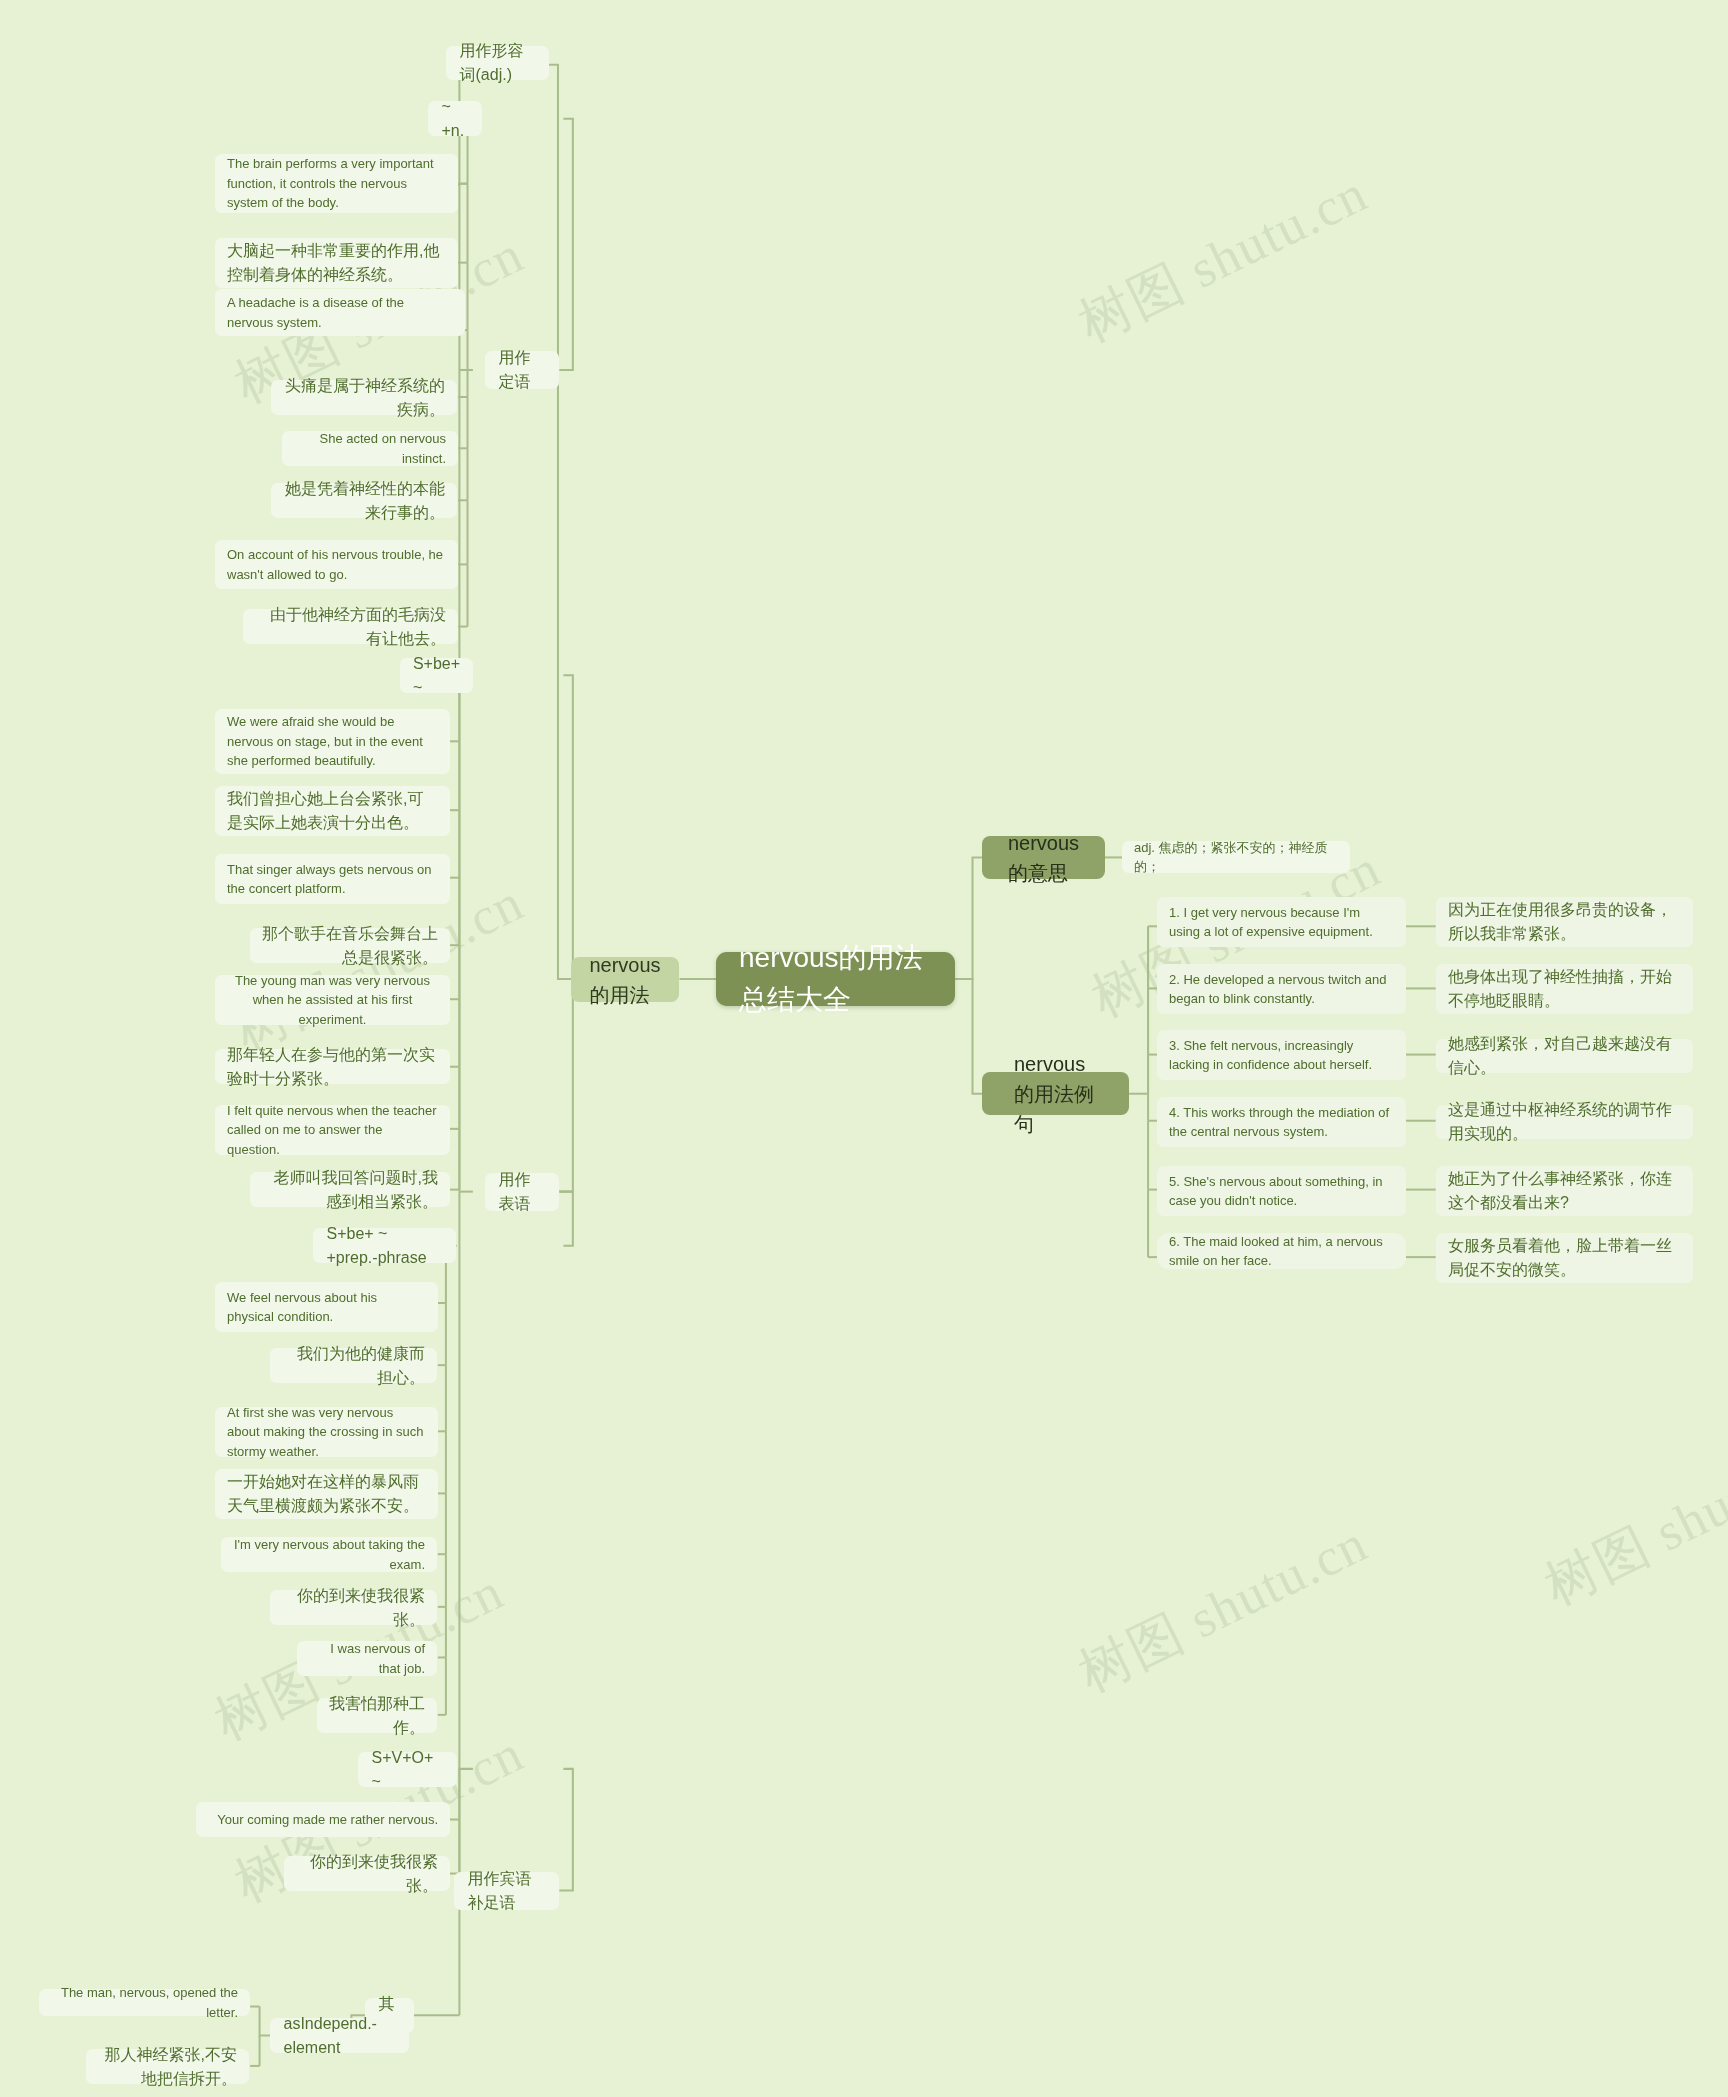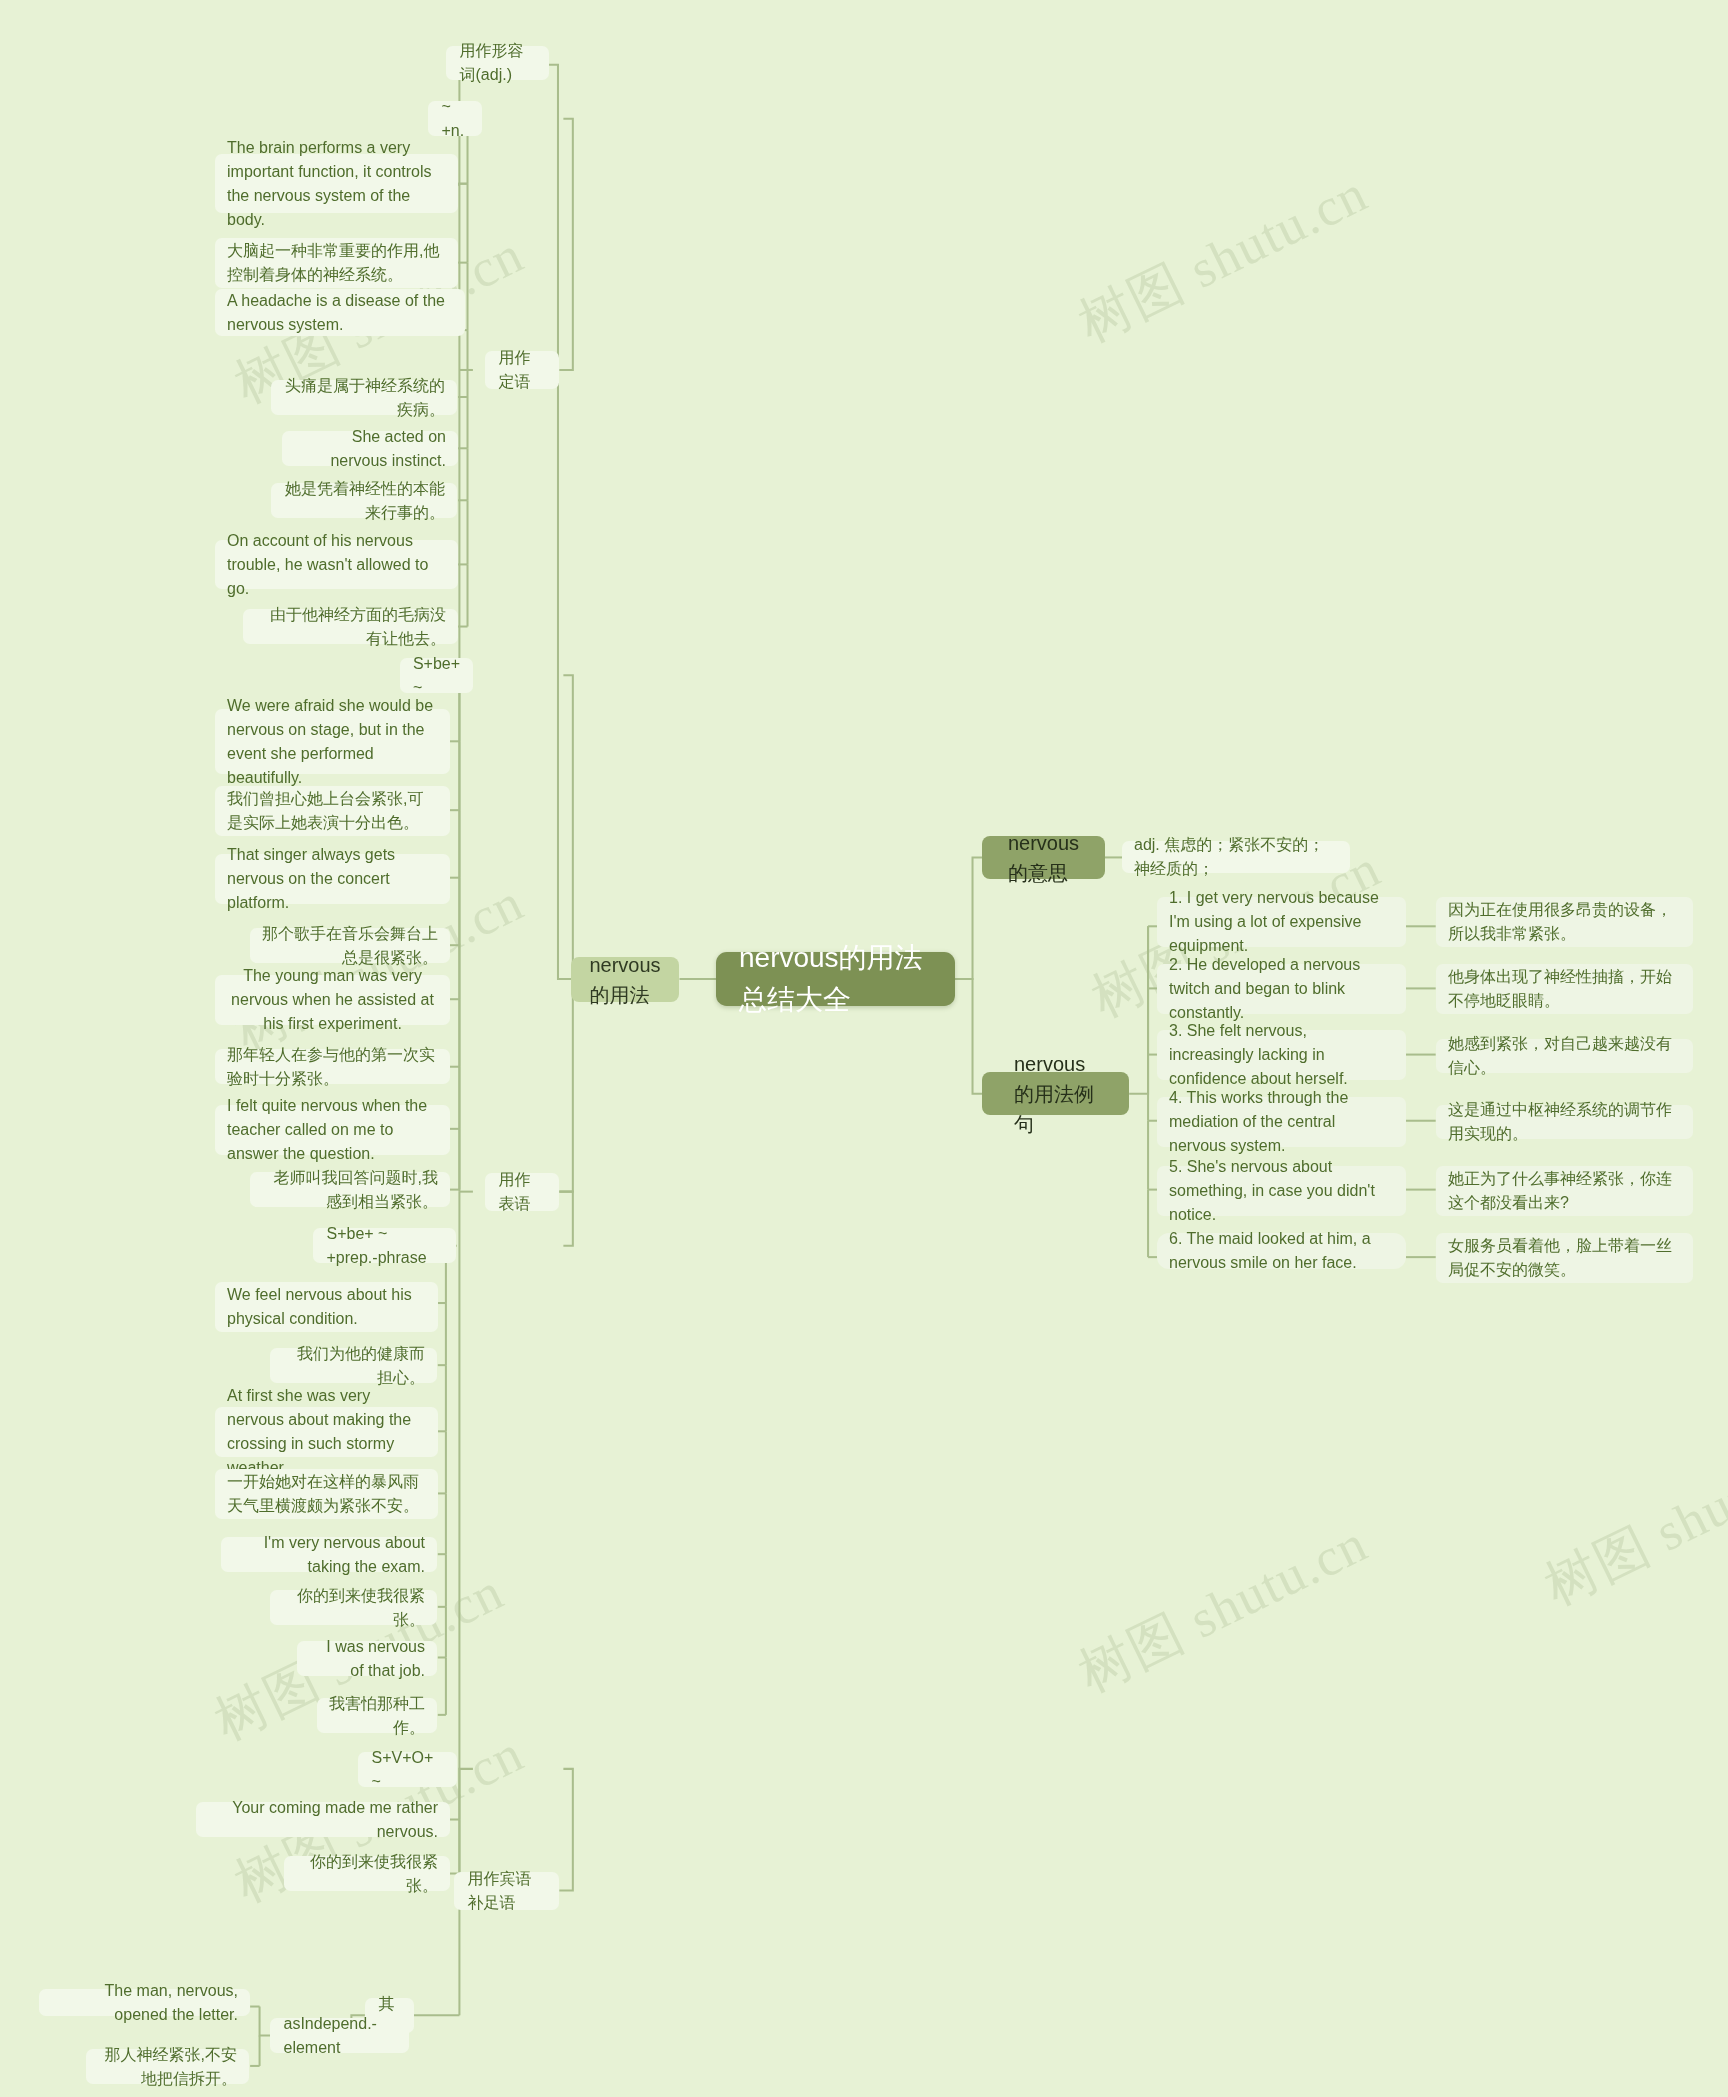--- a/index.html
+++ b/index.html
@@ -51,21 +51,21 @@
     position: absolute;
     box-sizing: border-box;
     border-radius: 6.8px;
     display: flex;
     align-items: center;
     line-height: 1.5;
   }
   .leaf {
     background: #f2f8e9;
     color: #4f6d2c;
-    font-size: 16px;
+    font-size: 13px;
     padding: 8.8px 12px;
   }
   .leaf.cn { font-size: 16px; }
   .cat {
     background: #f2f8e9;
     color: #4f6d2c;
     font-size: 16px;
     padding: 8.8px 13.5px;
     justify-content: center;
   }

